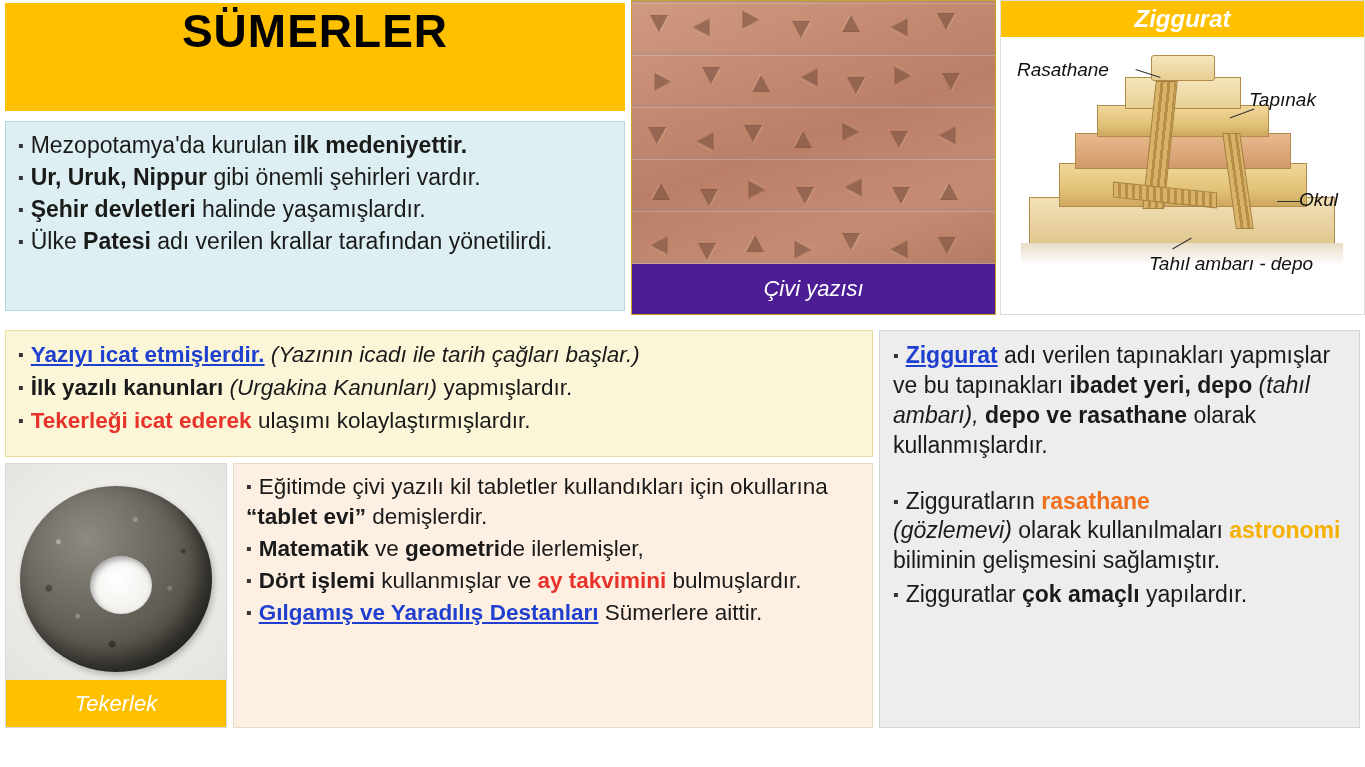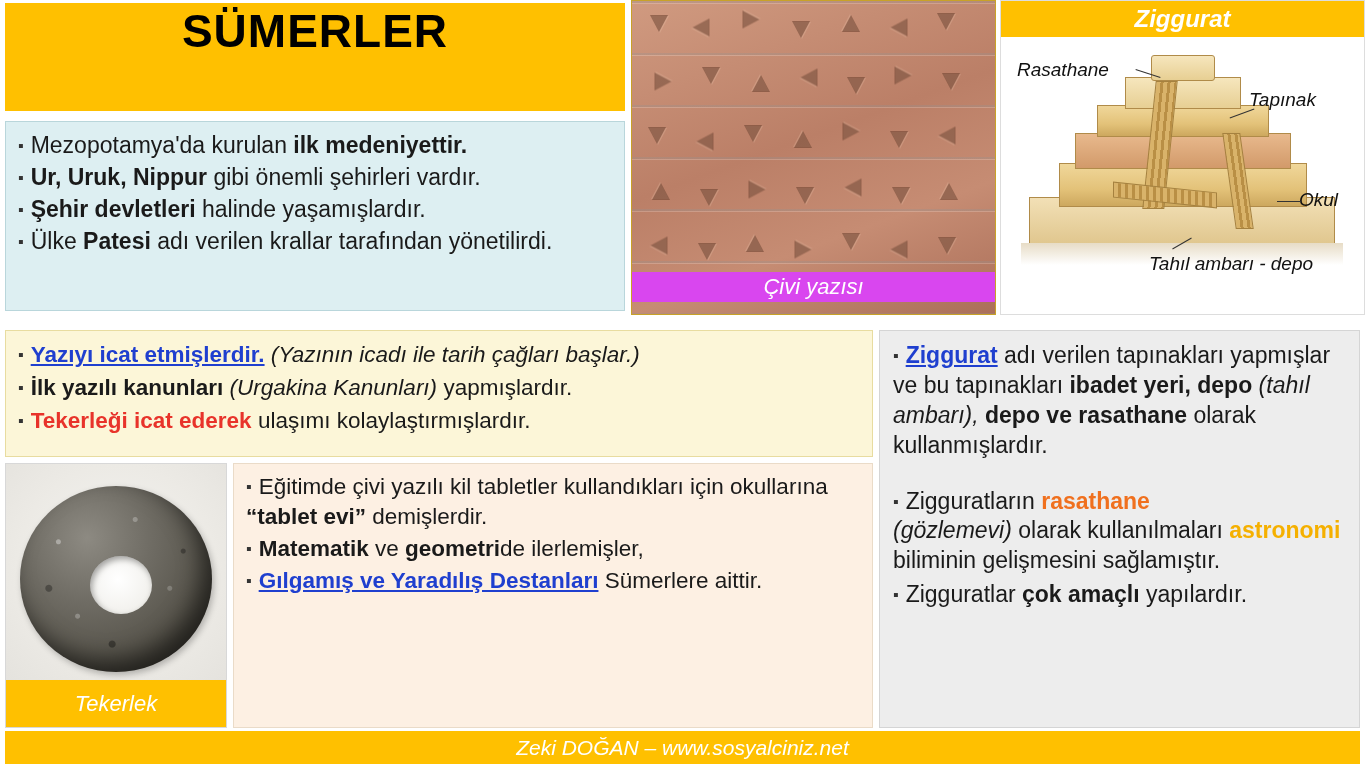--- a/index.html
+++ b/index.html
@@ -90,23 +90,23 @@
     border-left: 9px solid transparent;
     border-right: 9px solid transparent;
     border-top: 17px solid rgba(104,62,44,0.55);
     filter: drop-shadow(1px 1px 0 rgba(255,224,200,0.35));
   }
   .wedge.r { transform: rotate(90deg); }
   .wedge.l { transform: rotate(-90deg); }
   .wedge.u { transform: rotate(180deg); }
   .cuneiform-caption {
     position: absolute;
-    left: 0; bottom: 12px;
-    width: 100%; height: 30px;
-    background: #d946ef;
+    left: 0; bottom: 0;
+    width: 100%; height: 50px;
+    background: #4c1d95;
     color: #ffffff;
     font-style: italic;
     font-size: 22px;
     display: flex;
     align-items: center;
     justify-content: center;
   }
 
   
   .zig-wrap {
@@ -377,25 +377,25 @@
         <div class="wheel-speckle"></div>
         <div class="wheel-hole"></div>
       </div>
     </div>
     <div class="wheel-caption">Tekerlek</div>
   </div>
 
   <div class="edu-panel">
     <p><span class="bullet"></span><span>Eğitimde çivi yazılı kil tabletler kullandıkları için okullarına </span><b>“tablet evi”</b><span> demişlerdir.</span></p>
     <p><span class="bullet"></span><b>Matematik</b><span> ve </span><b>geometri</b><span>de ilerlemişler,</span></p>
+    <p><span class="bullet"></span><b>Dört işlemi</b><span> kullanmışlar ve </span><span class="red-bold">ay takvimini</span><span> bulmuşlardır.</span></p>
     <p><span class="bullet"></span><span class="blue-bold">Gılgamış ve Yaradılış Destanları</span><span> Sümerlere aittir.</span></p>
   </div>
 
   <div class="zigtext-panel">
     <p><span class="bullet"></span><span class="blue-bold">Ziggurat</span><span> adı verilen tapınakları yapmışlar ve bu tapınakları </span><b>ibadet yeri, depo</b><span class="ital"> (tahıl ambarı), </span><b>depo ve rasathane</b><span> olarak kullanmışlardır.</span></p>
     <div class="gap"></div>
     <p><span class="bullet"></span><span>Ziggurat</span><span>ların </span><span class="orange-bold">rasathane</span><br><span class="ital"> (gözlemevi)</span><span> olarak kullanılmaları </span><span class="gold-bold">astronomi</span><span> biliminin gelişmesini sağlamıştır.</span></p>
     <p><span class="bullet"></span><span>Zigguratlar </span><b>çok amaçlı</b><span> yapılardır.</span></p>
   </div>
 
-  <div class="footer">Zeki DOĞAN – www.sosyalciniz.net</div>
 
 </div>
 
 </body></html>

